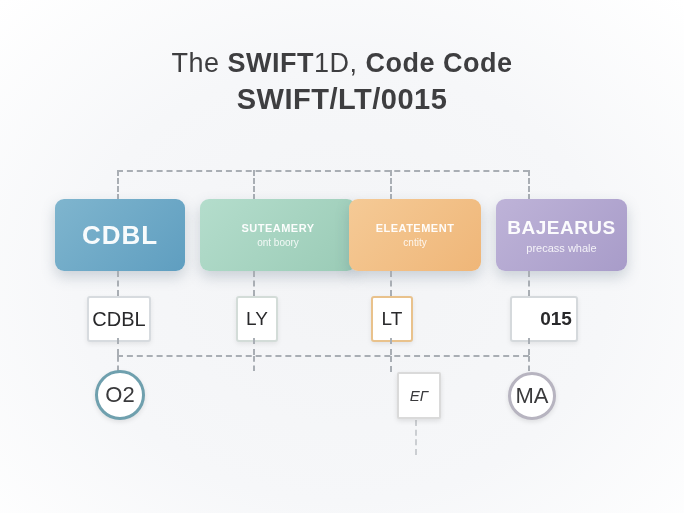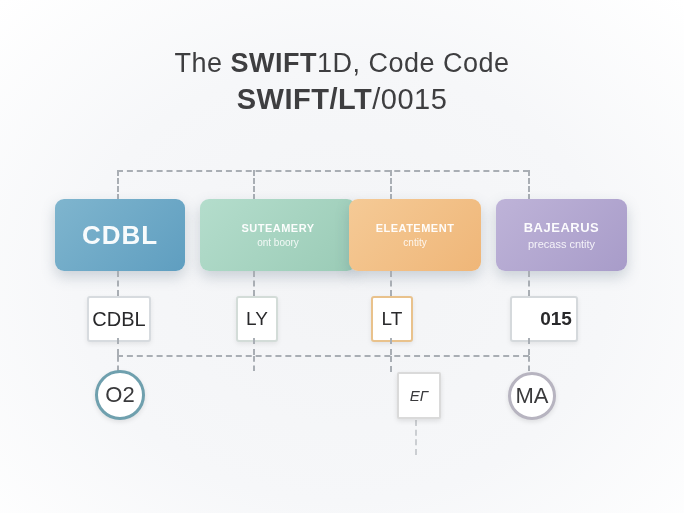--- a/index.html
+++ b/index.html
@@ -5,36 +5,36 @@
   html,body{margin:0;padding:0;width:684px;height:513px;overflow:hidden;
     font-family:"Liberation Sans","DejaVu Sans",sans-serif;}
   .canvas{position:relative;width:684px;height:513px;
     background:radial-gradient(ellipse at 50% 55%, #f3f4f6 0%, #f6f7f9 55%, #ffffff 100%);}
 
   
   .title{position:absolute;top:48px;left:0;right:0;text-align:center;color:#3e3e40;}
   .t1{font-size:27px;letter-spacing:.5px;}
   .t2{font-size:29px;margin-top:4px;letter-spacing:.5px;}
   .w-reg{font-weight:400;}
-  .w-med{font-weight:400;}
+  .w-med{font-weight:700;}
   .w-heavy{font-weight:800;}
 
   
   .hline{position:absolute;border-top:2px dashed #a9aeb4;height:0;}
   .vline{position:absolute;border-left:2px dashed #a9aeb4;width:0;}
   .faint{opacity:.55;}
 
   
   .cbox{position:absolute;top:199px;height:72px;border-radius:9px;
     display:flex;flex-direction:column;align-items:center;justify-content:center;
     box-shadow:0 6px 14px rgba(90,110,130,.28);color:rgba(255,255,255,.95);text-align:center;}
   .cbox .big{font-size:26px;font-weight:700;letter-spacing:1px;}
   .cbox .small-t{font-size:11px;font-weight:700;letter-spacing:.5px;}
   .cbox .small-s{font-size:10px;font-weight:400;margin-top:3px;opacity:.9;}
-  .cbox4 .small-t{font-size:13px;}
+  .cbox4 .small-t{font-size:19px;}
   .cbox4 .small-s{font-size:11px;}
   .cbox1{left:55px;width:130px;background:linear-gradient(135deg,#7fb5ce,#5f9ec0);}
   .cbox2{left:200px;width:156px;background:linear-gradient(135deg,#b4ddcc,#9acbb6);}
   .cbox3{left:349px;width:132px;background:linear-gradient(135deg,#f5ca96,#efb678);}
   .cbox4{left:496px;width:131px;background:linear-gradient(135deg,#beb3d8,#a89cc9);}
 
   
   .code{position:absolute;top:296px;height:42px;background:#ffffff;
     border:2px solid #d7dbdf;border-radius:3px;box-shadow:0 2px 5px rgba(0,0,0,.08);
     display:flex;align-items:center;justify-content:center;
@@ -80,21 +80,21 @@
   <div class="cbox cbox2">
     <div class="small-t">SUTEAMERY</div>
     <div class="small-s">ont boory</div>
   </div>
   <div class="cbox cbox3">
     <div class="small-t">ELEATEMENT</div>
     <div class="small-s">cntity</div>
   </div>
   <div class="cbox cbox4">
     <div class="small-t">BAJEARUS</div>
-    <div class="small-s">precass cntity</div>
+    <div class="small-s">precass whale</div>
   </div>
 
   <div class="vline" style="top:271px;left:117px;height:25px;"></div>
   <div class="vline" style="top:271px;left:253px;height:25px;"></div>
   <div class="vline" style="top:271px;left:390px;height:25px;"></div>
   <div class="vline" style="top:271px;left:528px;height:25px;"></div>
 
   <div class="code code1" style="border-color: rgb(215, 219, 223);">CDBL</div>
   <div class="code code2" style="border-color: rgb(211, 220, 216);">LY</div>
   <div class="code code3" style="border-color: rgb(233, 194, 140);">LT</div>

